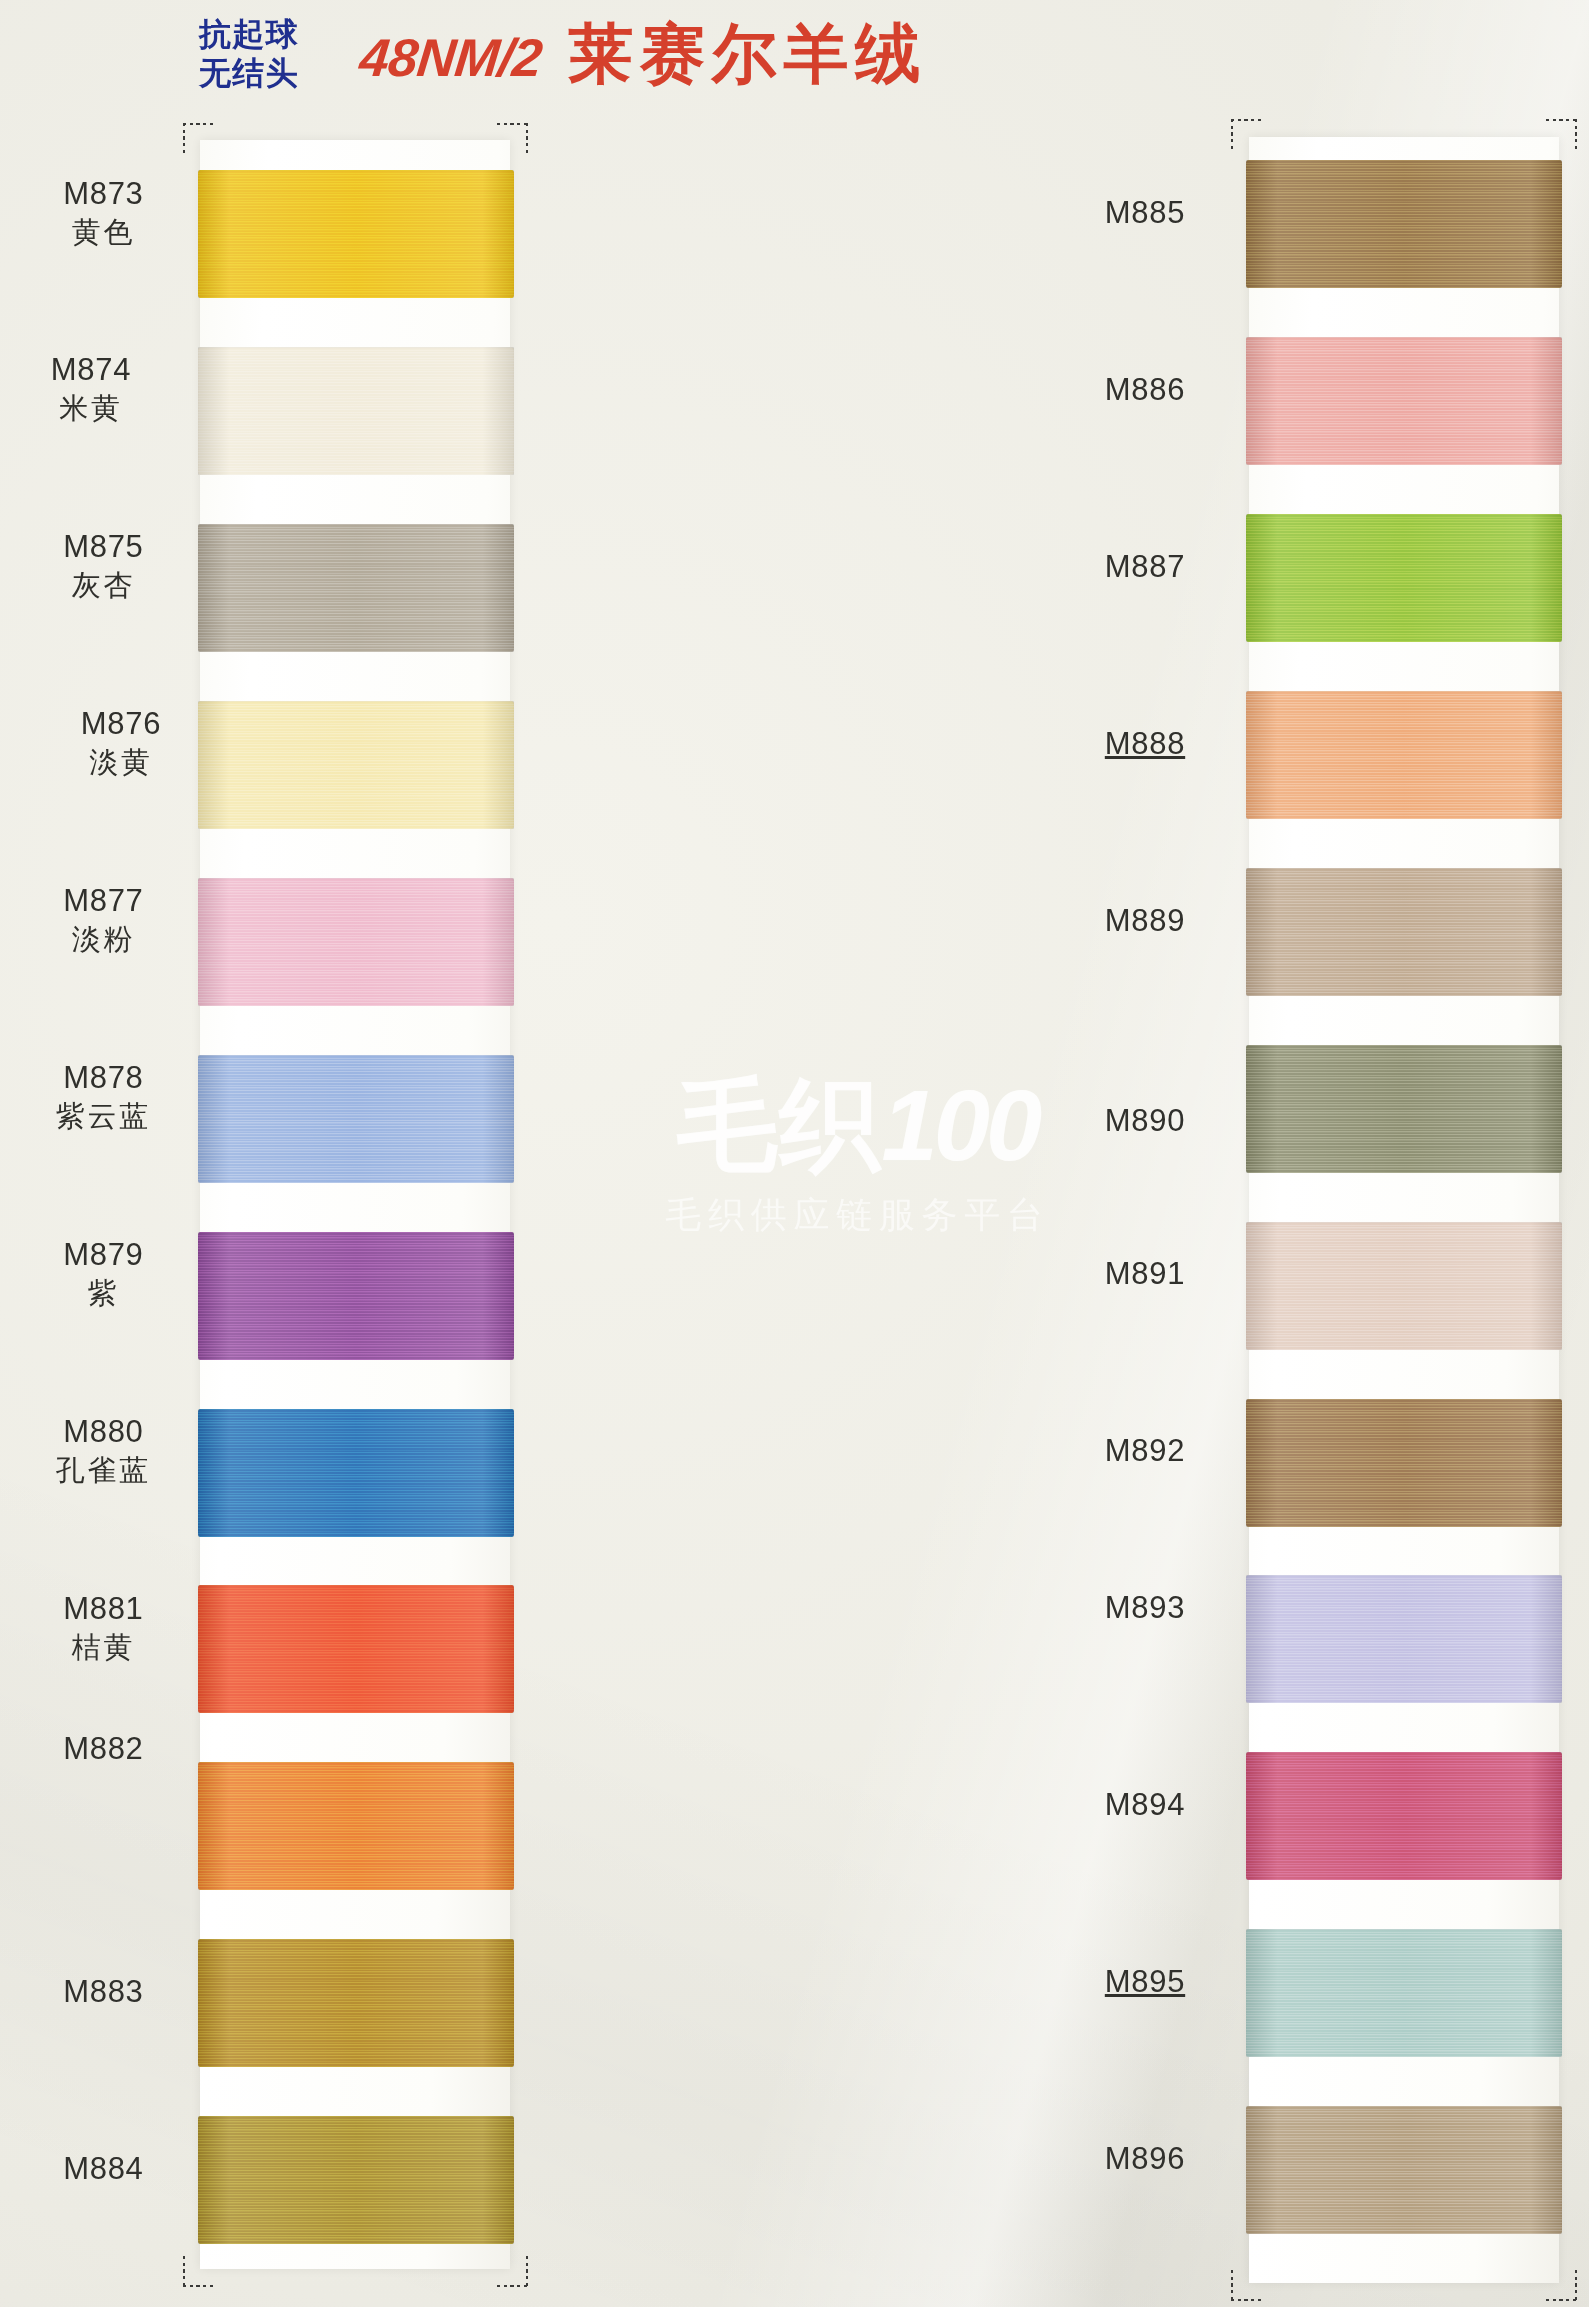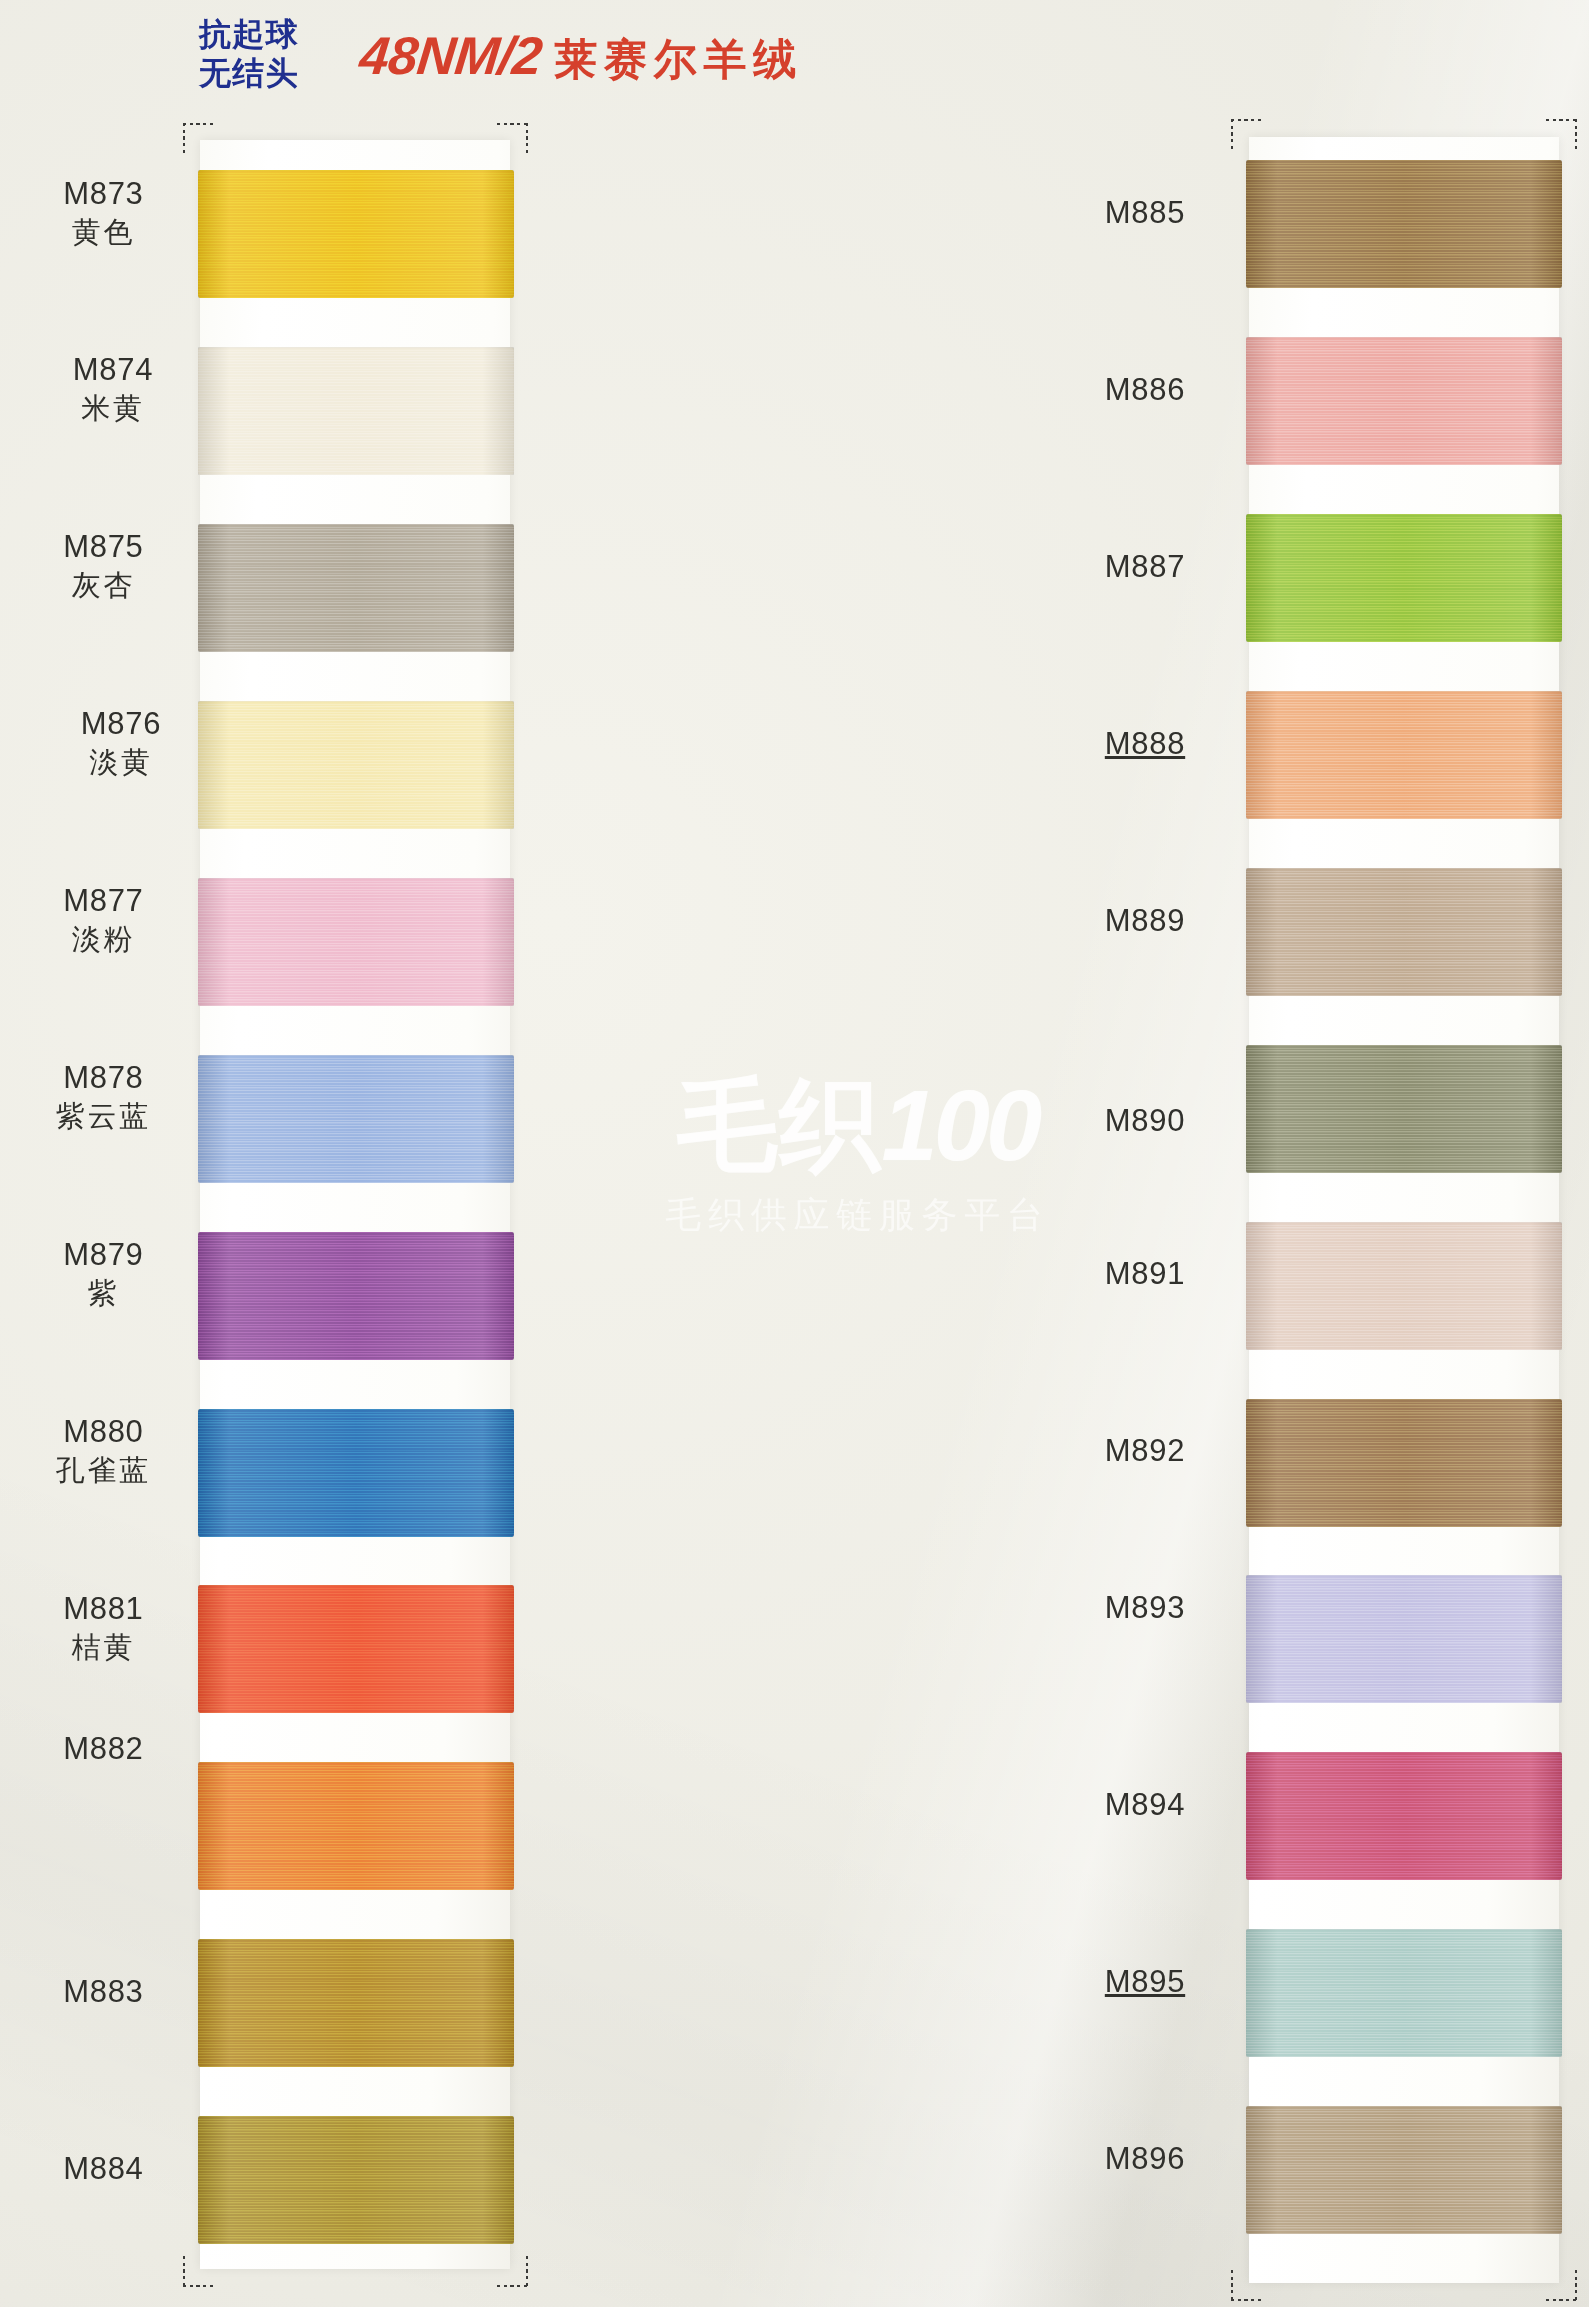--- a/index.html
+++ b/index.html
@@ -30,21 +30,21 @@
     color:#1f2f8f;font-weight:bold;font-size:32px;line-height:1.23;
     letter-spacing:1.3px;text-align:center;
   }
   .title-red{
     position:absolute;left:360px;top:21.4px;
     color:#d5402c;font-weight:bold;
     font-size:63px;line-height:1;white-space:nowrap;
     letter-spacing:0.7px;
   }
   .title-red .nm{font-size:53px;letter-spacing:-0.7px;font-style:italic;display:inline-block;transform:skewX(-6deg);}
-  .title-red .cn{font-size:43px;letter-spacing:6.7px;margin-left:13px;}
+  .title-red .cn{font-size:65px;letter-spacing:6.7px;margin-left:27px;}
   .composition{
     position:absolute;left:1128px;top:39px;
     color:#2b2b28;font-size:25px;line-height:1.42;white-space:nowrap;
   }
 
   
   .col{position:absolute;top:0;}
   .col-1{left:0;}
   .col-2{left:521px;}
   .col-3{left:1041px;}
@@ -142,21 +142,21 @@
       <div class="crop bl" style="left: 183px; top: 2256px;">
         <i class="h"></i>
         <i class="v"></i>
       </div>
       <div class="crop br" style="left: 497px; top: 2256px;">
         <i class="h"></i>
         <i class="v"></i>
       </div>
       <div class="label" style="left: 13.4px; top: 176px;"><span>M873</span><span class="cn">黄色</span></div>
       <div class="swatch" style="left: 198px; top: 170px; width: 316px; height: 128px; background: rgb(238, 194, 28); border-radius: 2px / 4px;"></div>
-      <div class="label" style="left: 23px; top: 352px; text-align: center;"><span>M874</span><span class="cn">米黄</span></div>
+      <div class="label" style="left: 1px; top: 352px; text-align: center;"><span>M874</span><span class="cn">米黄</span></div>
       <div class="swatch" style="left: 198px; top: 347px; width: 316px; height: 128px; background: rgb(242, 236, 219); border-radius: 2px / 4px;"></div>
       <div class="label" style="left: 13.4px; top: 529px;"><span>M875</span><span class="cn">灰杏</span></div>
       <div class="swatch" style="left: 198px; top: 524px; width: 316px; height: 128px; background: rgb(179, 171, 155); border-radius: 2px / 4px;"></div>
       <div class="label" style="left: 31px; top: 706px;"><span>M876</span><span class="cn">淡黄</span></div>
       <div class="swatch" style="left: 198px; top: 701px; width: 316px; height: 128px; background: rgb(246, 234, 178); border-radius: 2px / 4px;"></div>
       <div class="label" style="left: 13.4px; top: 883px;"><span>M877</span><span class="cn">淡粉</span></div>
       <div class="swatch" style="left: 198px; top: 878px; width: 316px; height: 128px; background: rgb(240, 188, 206); border-radius: 2px / 4px;"></div>
       <div class="label" style="left: 13.4px; top: 1060px;"><span>M878</span><span class="cn">紫云蓝</span></div>
       <div class="swatch" style="left: 198px; top: 1055px; width: 316px; height: 128px; background: rgb(156, 181, 226); border-radius: 2px / 4px;"></div>
       <div class="label" style="left: 13.4px; top: 1237px;"><span>M879</span><span class="cn">紫</span></div>

